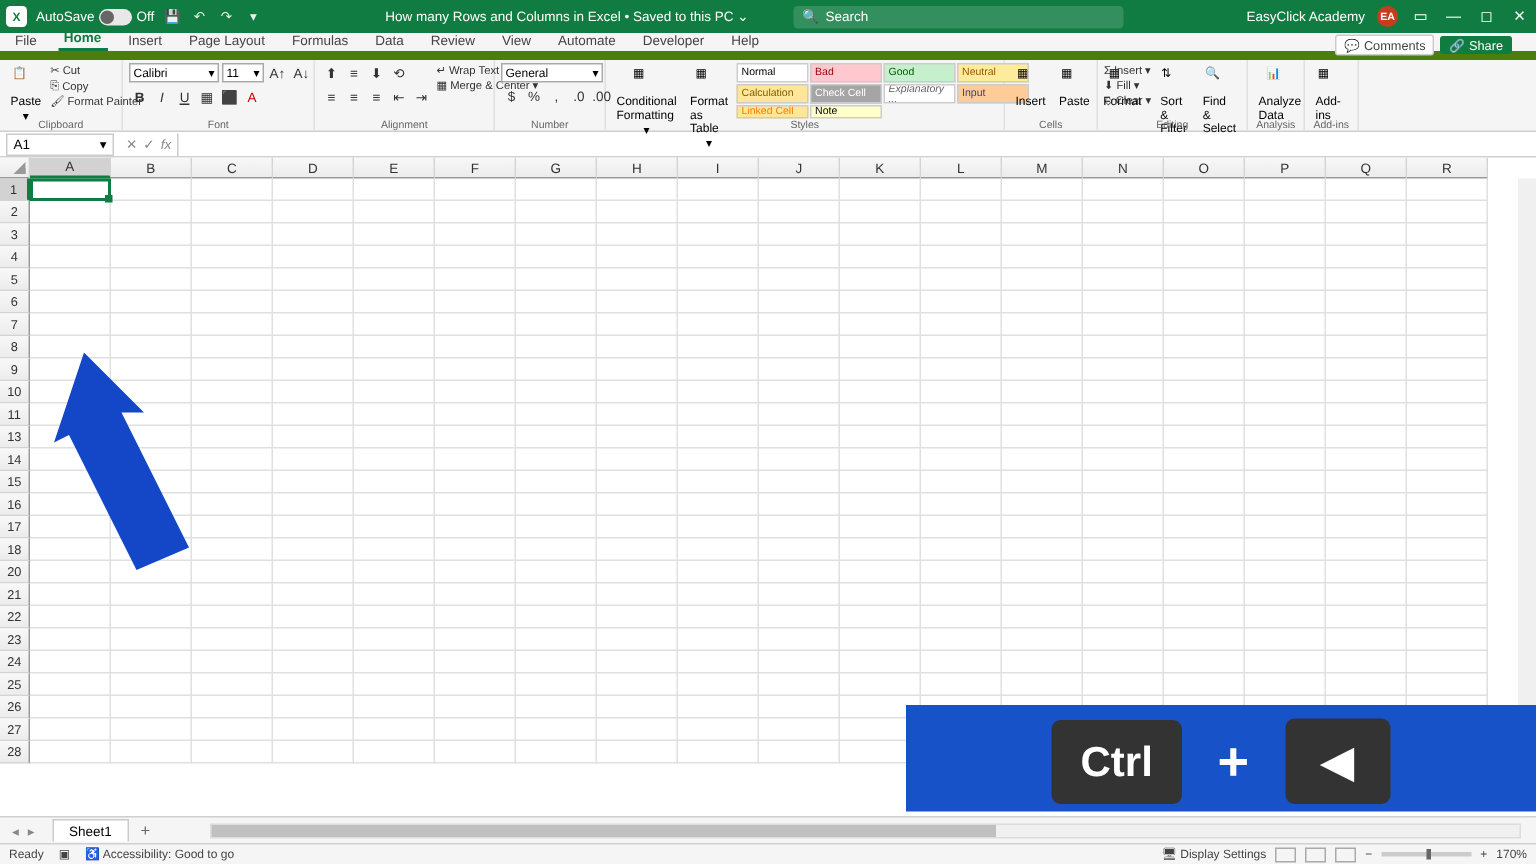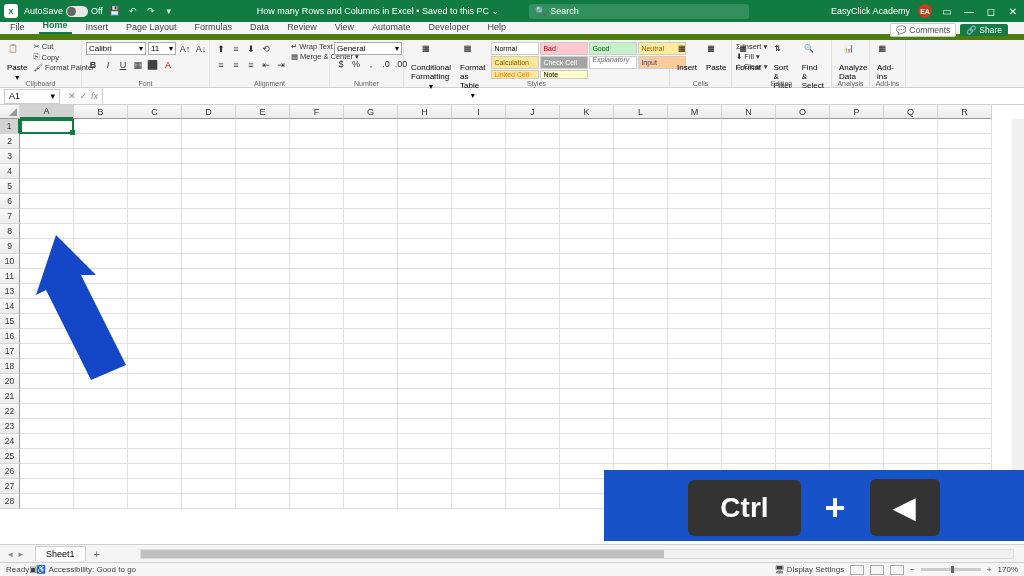--- a/index.html
+++ b/index.html
@@ -36,21 +36,21 @@
 .dd { width:60px; height:13px; border:1px solid #aaa; background:#fff; font-size:8px; padding:0 2px; display:flex; align-items:center; justify-content:space-between;}
 .dd.small { width:28px; }
 .btnrow { display:flex; gap:1px; }
 .tb { width:14px; height:14px; border:1px solid transparent; display:flex; align-items:center; justify-content:center; font-size:9px; color:#333;}
 .styles-gallery { display:grid; grid-template-columns:repeat(4,48px); grid-template-rows:repeat(2,13px); gap:1px; }
 .style-cell { border:1px solid #ccc; font-size:7px; display:flex; align-items:center; padding:0 2px; overflow:hidden;}
 .sc-normal{background:#fff;}.sc-bad{background:#ffc7ce;color:#9c0006;}.sc-good{background:#c6efce;color:#006100;}.sc-neutral{background:#ffeb9c;color:#9c5700;}.sc-calc{background:#ffe699;color:#7f6000;}
 .sc-check{background:#a5a5a5;color:#fff;}.sc-exp{background:#fff;color:#666;font-style:italic;}.sc-input{background:#ffcc99;color:#3f3f76;}.sc-linked{background:#ffe699;color:#fa7d00;}.sc-note{background:#ffffcc;}
 
 .namebox-row { height:17px; background:#fff; display:flex; align-items:center; border-bottom:1px solid #d0d0d0; font-size:9px; }
-.namebox { width:56px; height:15px; border:1px solid #ccc; margin:0 4px; padding:0 4px; display:flex; align-items:center; justify-content:space-between; font-size:9px;}
+.namebox { width:72px; height:15px; border:1px solid #ccc; margin:0 4px; padding:0 4px; display:flex; align-items:center; justify-content:space-between; font-size:9px;}
 .fx-icons { display:flex; gap:4px; padding:0 4px; color:#888; }
 .formula-bar { flex:1; height:15px; border-left:1px solid #ccc; padding:0 4px; }
 
 .grid-wrap { position:relative; height:436px; overflow:hidden;}
 .col-headers { display:flex; height:14px; margin-left:20px; }
 .col-h { width:54px; border-right:1px solid #d4d4d4; border-bottom:1px solid #999; background:linear-gradient(#f8f8f8,#ececec); font-size:9px; display:flex; align-items:center; justify-content:center; color:#333; }
 .col-h.sel { background:#d2d2d2; border-bottom:2px solid #107c41;}
 .selectall { position:absolute; left:0; top:0; width:20px; height:14px; background:linear-gradient(#f8f8f8,#ececec); border-right:1px solid #d4d4d4; border-bottom:1px solid #999;}
 .selectall::after{content:"";position:absolute;right:2px;bottom:2px;border:4px solid transparent;border-bottom-color:#999;border-right-color:#999;}
 .rows { position:absolute; left:0; top:14px; }
@@ -59,33 +59,33 @@
 .row-h.sel { background:#d2d2d2; border-right:2px solid #107c41;}
 .cell { width:54px; height:15px; border-right:1px solid #e0e0e0; border-bottom:1px solid #e0e0e0; }
 .active-cell { position:absolute; left:20px; top:14px; width:54px; height:15px; border:2px solid #107c41; pointer-events:none; }
 .active-cell::after { content:""; position:absolute; right:-3px; bottom:-3px; width:5px; height:5px; background:#107c41; }
 .vscroll { position:absolute; right:0; top:14px; bottom:0; width:12px; background:#f0f0f0; }
 
 .arrow-overlay { position:absolute; left:36px; top:130px; pointer-events:none; }
 .arrow-overlay svg { width:100px; height:160px; }
 
 .key-overlay { position:absolute; right:0; top:365px; width:420px; height:75px; background:#1752c9; display:flex; align-items:center; justify-content:center; gap:24px; }
-.key { background:#333; color:#fff; border-radius:6px; padding:12px 32px; font-size:28px; font-weight:bold; display:flex; align-items:center; justify-content:center;}
+.key { background:#333; color:#fff; border-radius:6px; padding:12px 19px; font-size:28px; font-weight:bold; display:flex; align-items:center; justify-content:center;}
 .key.arrowkey { width:70px; }
 .plus { color:#fff; font-size:36px; font-weight:bold; }
 
 .sheet-tabs { position:absolute; bottom:14px; left:0; right:0; height:18px; background:#f5f5f5; border-top:1px solid #d0d0d0; display:flex; align-items:center; font-size:9px;}
 .sheet-nav { display:flex; gap:6px; padding:0 8px; color:#888;}
 .sheet-tab { background:#fff; border:1px solid #ccc; border-bottom:none; padding:2px 10px; margin-left:4px;}
 .addsheet { margin-left:8px; color:#666; font-size:11px;}
 .hscroll { flex:1; margin:0 10px 0 40px; height:10px; background:#f0f0f0; position:relative; border:1px solid #ddd;}
 .hscroll-thumb { position:absolute; left:0; width:60%; height:100%; background:#c0c0c0;}
 
 .statusbar { position:absolute; bottom:0; left:0; right:0; height:14px; background:#f5f5f5; border-top:1px solid #d0d0d0; display:flex; align-items:center; font-size:8px; color:#444; padding:0 6px; justify-content:space-between;}
-.statusbar .sl { display:flex; align-items:flex-start;}
+.statusbar .sl { display:flex; gap:10px; align-items:flex-start;}
 .statusbar .sr { display:flex; gap:6px; align-items:center;}
 .viewbtn { width:14px; height:10px; border:1px solid #aaa; }
 .zoom-slider { width:60px; height:3px; background:#ccc; position:relative;}
 .zoom-slider::after{content:"";position:absolute;left:50%;top:-2px;width:3px;height:7px;background:#666;}
 </style>
 </head>
 <body>
 
 <div class="titlebar">
   <div class="left">

